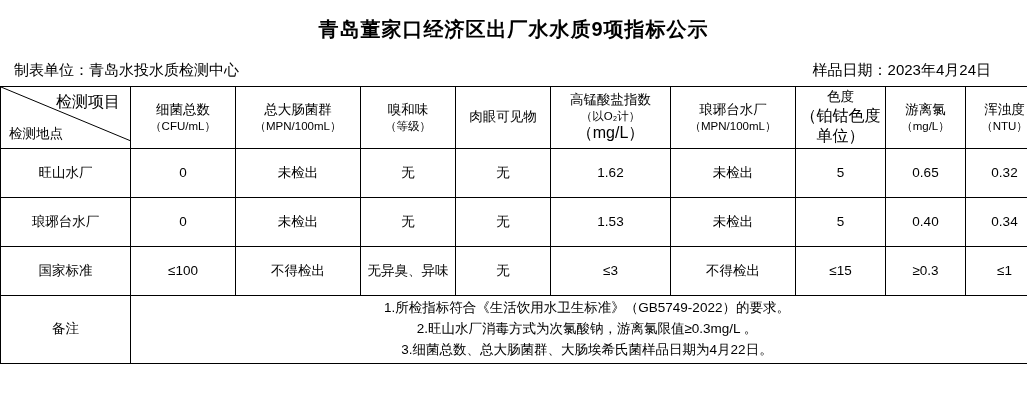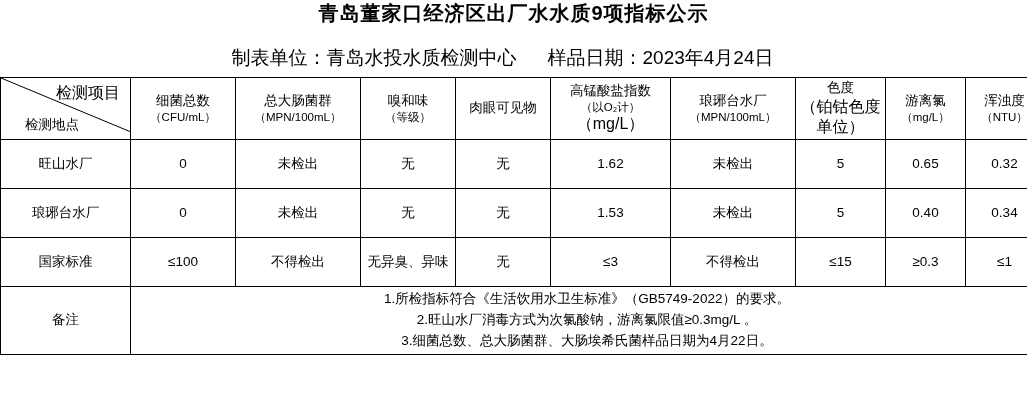--- a/index.html
+++ b/index.html
@@ -18,28 +18,29 @@
     position: relative;
     width: 1027px;
     height: 412px;
     box-sizing: border-box;
   }
   .title {
     text-align: center;
     font-size: 20px;
     font-weight: bold;
     letter-spacing: 1px;
+    padding-top: 16px;
     font-family: "Liberation Sans", "DejaVu Sans", sans-serif;
   }
   .subhead {
     display: flex;
-    justify-content: center;
+    justify-content: space-between;
     align-items: flex-end;
     padding: 18px 14px 6px 14px;
-    font-size: 19px;
+    font-size: 15px;
   }
   .subhead .left { white-space: nowrap; }
   .subhead .right { white-space: nowrap; padding-right: 22px; margin-left: 31px; }
 
   table.report {
     border-collapse: collapse;
     width: 1003px;
     margin: 0 auto;
     table-layout: fixed;
   }
@@ -80,21 +81,20 @@
     top: 5px;
     font-size: 16px;
     white-space: nowrap;
   }
   .corner .lbl-bot {
     position: absolute;
     left: 8px;
     bottom: 5px;
     font-size: 13.5px;
     white-space: nowrap;
-    margin-left: 16px;
   }
   .row-cell {
     height: 44px;
     font-size: 14px;
   }
   .row-label {
     font-size: 14.5px;
   }
   .note-label {
     height: 62px;

